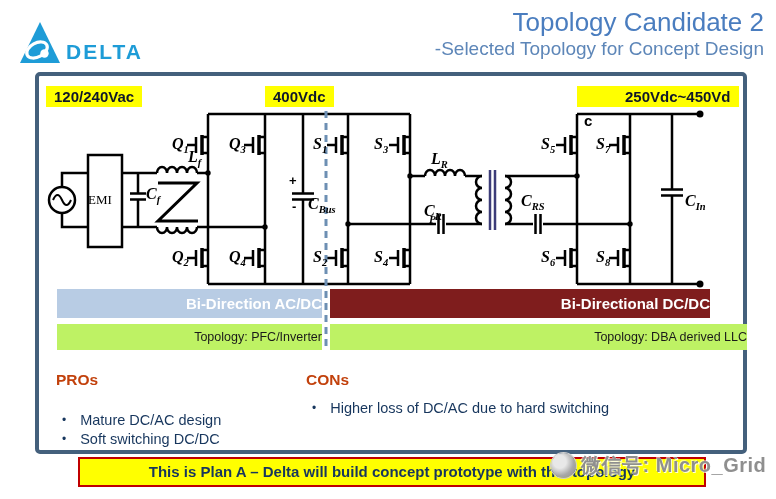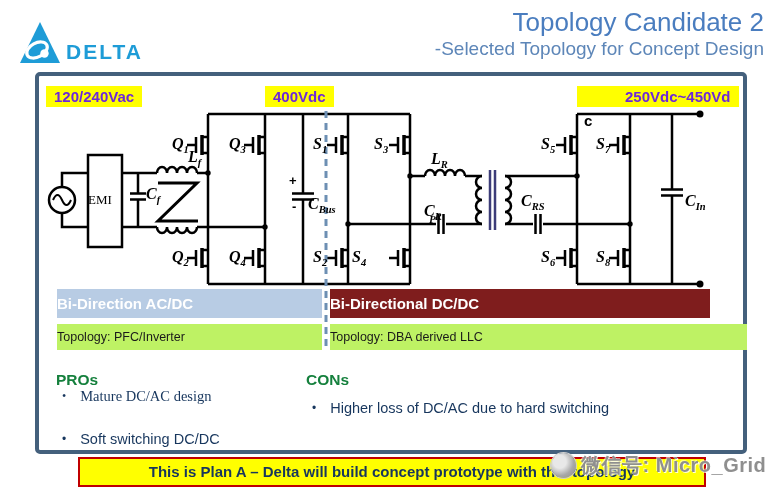--- a/index.html
+++ b/index.html
@@ -18,46 +18,46 @@
   .title-block{position:absolute;right:12px;top:8px;text-align:right;}
   .main-title{font-size:26px;color:#4a7dbf;line-height:1.15;}
   .sub-title{font-size:19px;color:#5d86b8;line-height:1.2;}
   
   .main-box{
     position:absolute;left:35px;top:72px;width:704px;height:374px;
     border:4px solid #44607c;border-radius:5px;background:#fff;z-index:1;
   }
   
   .vlabel{
-    position:absolute;background:#ffff00;color:#6d28d9;font-weight:bold;
+    position:absolute;background:#ffff00;color:#0f172a;font-weight:bold;
     font-size:15px;padding:2px 8px;z-index:2;white-space:nowrap;
   }
   .vwrap{position:absolute;color:#000;font-weight:bold;font-size:15px;z-index:2;}
   
   .schematic{position:absolute;left:0;top:0;z-index:3;pointer-events:none;}
   .comp{
     position:absolute;font-family:"Liberation Serif",serif;font-style:italic;
     font-weight:bold;font-size:16px;color:#000;z-index:4;white-space:nowrap;line-height:1;
   }
   .comp sub{font-size:10.5px;}
   .polarity{position:absolute;font-weight:bold;font-size:13px;color:#000;z-index:4;line-height:1;}
   .emi-label{
     position:absolute;left:88px;top:192px;width:34px;
     font-family:"Liberation Serif",serif;font-size:13px;color:#000000;z-index:4;
   }
   
-  .bar{position:absolute;text-align:left;z-index:2;}
+  .bar{position:absolute;text-align:right;z-index:2;}
   .bar-title{height:29px;line-height:29px;font-weight:bold;font-size:15px;color:#ffffff;}
   .bar-acdc{left:57px;top:289px;width:265px;background:#b8cce4;}
   .bar-dcdc{left:330px;top:289px;width:380px;background:#7f1d1d;}
   .bar-topo{height:26px;line-height:26px;font-size:12.5px;color:#1a1a1a;background:#bef264;}
   .topo-acdc{left:57px;top:324px;width:265px;}
   .topo-dcdc{left:330px;top:324px;width:417px;}
   
-  .pc-head{position:absolute;font-weight:bold;font-size:15.5px;color:#15803d;z-index:2;text-align:center;}
+  .pc-head{position:absolute;font-weight:bold;font-size:15.5px;color:#c2410c;z-index:2;text-align:center;}
   .bullet-row{position:absolute;font-size:14.5px;color:#17365d;z-index:2;white-space:nowrap;}
   .bullet-row .dot{font-size:12px;margin-right:14px;vertical-align:1px;}
   
   .banner{
     position:absolute;left:78px;top:457px;width:624px;height:26px;line-height:26px;
     background:#ffff00;border:2px solid #c00000;text-align:center;
     font-weight:bold;font-size:15px;color:#17365d;z-index:5;white-space:nowrap;
   }
   
   .watermark{
@@ -178,21 +178,21 @@
 <div class="emi-label">EMI</div>
 
 <div class="comp" style="left:172px;top:136px;"><span>Q</span><sub>1</sub></div>
 <div class="comp" style="left:229px;top:136px;"><span>Q</span><sub>3</sub></div>
 <div class="comp" style="left:172px;top:249px;"><span>Q</span><sub>2</sub></div>
 <div class="comp" style="left:229px;top:249px;"><span>Q</span><sub>4</sub></div>
 
 <div class="comp" style="left:313px;top:136px;"><span>S</span><sub>1</sub></div>
 <div class="comp" style="left:374px;top:136px;font-style:italic;"><span>S</span><sub>3</sub></div>
 <div class="comp" style="left:313px;top:249px;"><span>S</span><sub>2</sub></div>
-<div class="comp" style="left:352px;top:249px;"><span>S</span><sub>4</sub></div>
+<div class="comp" style="left:374px;top:249px;"><span>S</span><sub>4</sub></div>
 
 <div class="comp" style="left:541px;top:136px;"><span>S</span><sub>5</sub></div>
 <div class="comp" style="left:596px;top:136px;"><span>S</span><sub>7</sub></div>
 <div class="comp" style="left:541px;top:249px;"><span>S</span><sub>6</sub></div>
 <div class="comp" style="left:596px;top:249px;"><span>S</span><sub>8</sub></div>
 
 <div class="comp" style="left:140px;top:149px;margin-left:48px;"><span>L</span><sub>f</sub></div>
 <div class="comp" style="left:146px;top:186px;"><span>C</span><sub>f</sub></div>
 <div class="polarity" style="left:289px;top:174px;">+</div>
 <div class="polarity" style="left:292px;top:200px;">-</div>
@@ -204,21 +204,21 @@
 <div class="comp" style="left:685px;top:193px;"><span>C</span><sub>In</sub></div>
 
 <div class="bar bar-title bar-acdc">Bi-Direction AC/DC</div>
 <div class="bar bar-title bar-dcdc">Bi-Directional DC/DC</div>
 <div class="bar bar-topo topo-acdc">Topology: PFC/Inverter</div>
 <div class="bar bar-topo topo-dcdc">Topology: DBA derived LLC</div>
 
 <div class="pc-head" style="left:56px;top:371px;">PROs</div>
 <div class="pc-head" style="left:306px;top:371px;">CONs</div>
 
-<div class="bullet-row" style="left:62px;top:388px;font-family:Liberation Serif, serif;"><span class="dot">•</span><span>Mature DC/AC design</span></div>
+<div class="bullet-row" style="left:62px;top:412px;"><span class="dot">•</span><span>Mature DC/AC design</span></div>
 <div class="bullet-row" style="left:62px;top:431px;"><span class="dot">•</span><span>Soft switching DC/DC</span></div>
 <div class="bullet-row" style="left:312px;top:400px;"><span class="dot">•</span><span>Higher loss of DC/AC due to hard switching</span></div>
 
 <div class="banner">This is Plan A – Delta will build concept prototype with this topology</div>
 
 <div class="watermark">
   <span class="wm-icon"></span>
   <span class="wm-text">微信号: Micro_Grid</span>
 </div>
 

